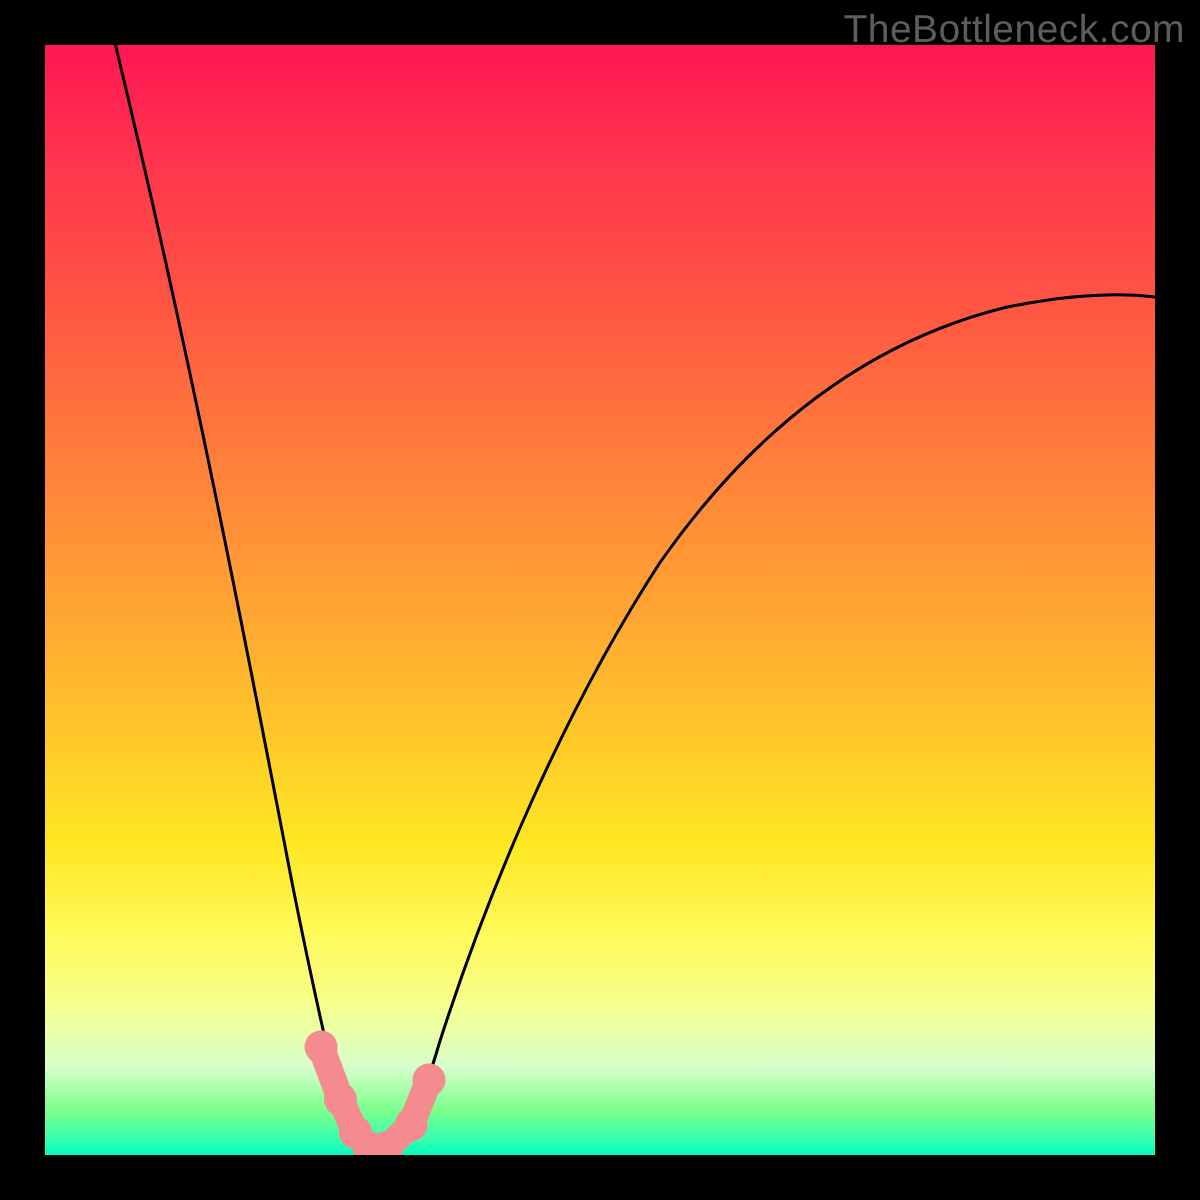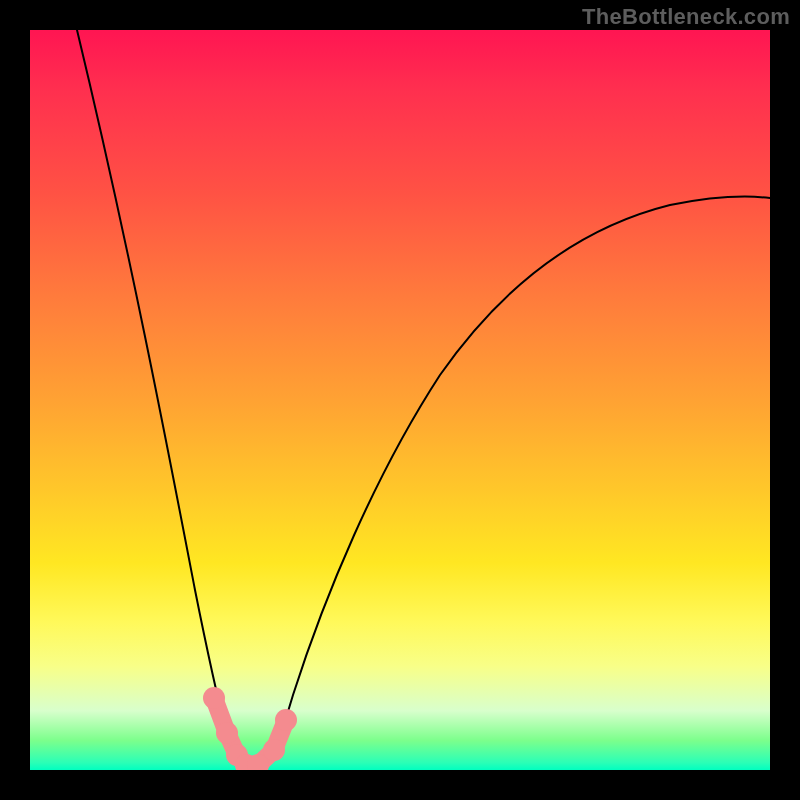--- a/index.html
+++ b/index.html
@@ -32,22 +32,22 @@
       #7cff8c 96%,
       #2bffb6 99%,
       #00ffc0 100%
     );
   }
   .watermark {
     position: absolute;
     top: 4px;
     right: 10px;
     color: #5d5d5d;
-    font-size: 22px;
-    font-weight: 700;
+    font-size: 26px;
+    font-weight: 400;
     letter-spacing: 0.3px;
   }
   svg.plot {
     position: absolute;
     left: 0;
     top: 0;
     width: 740px;
     height: 740px;
   }
   .curve {

